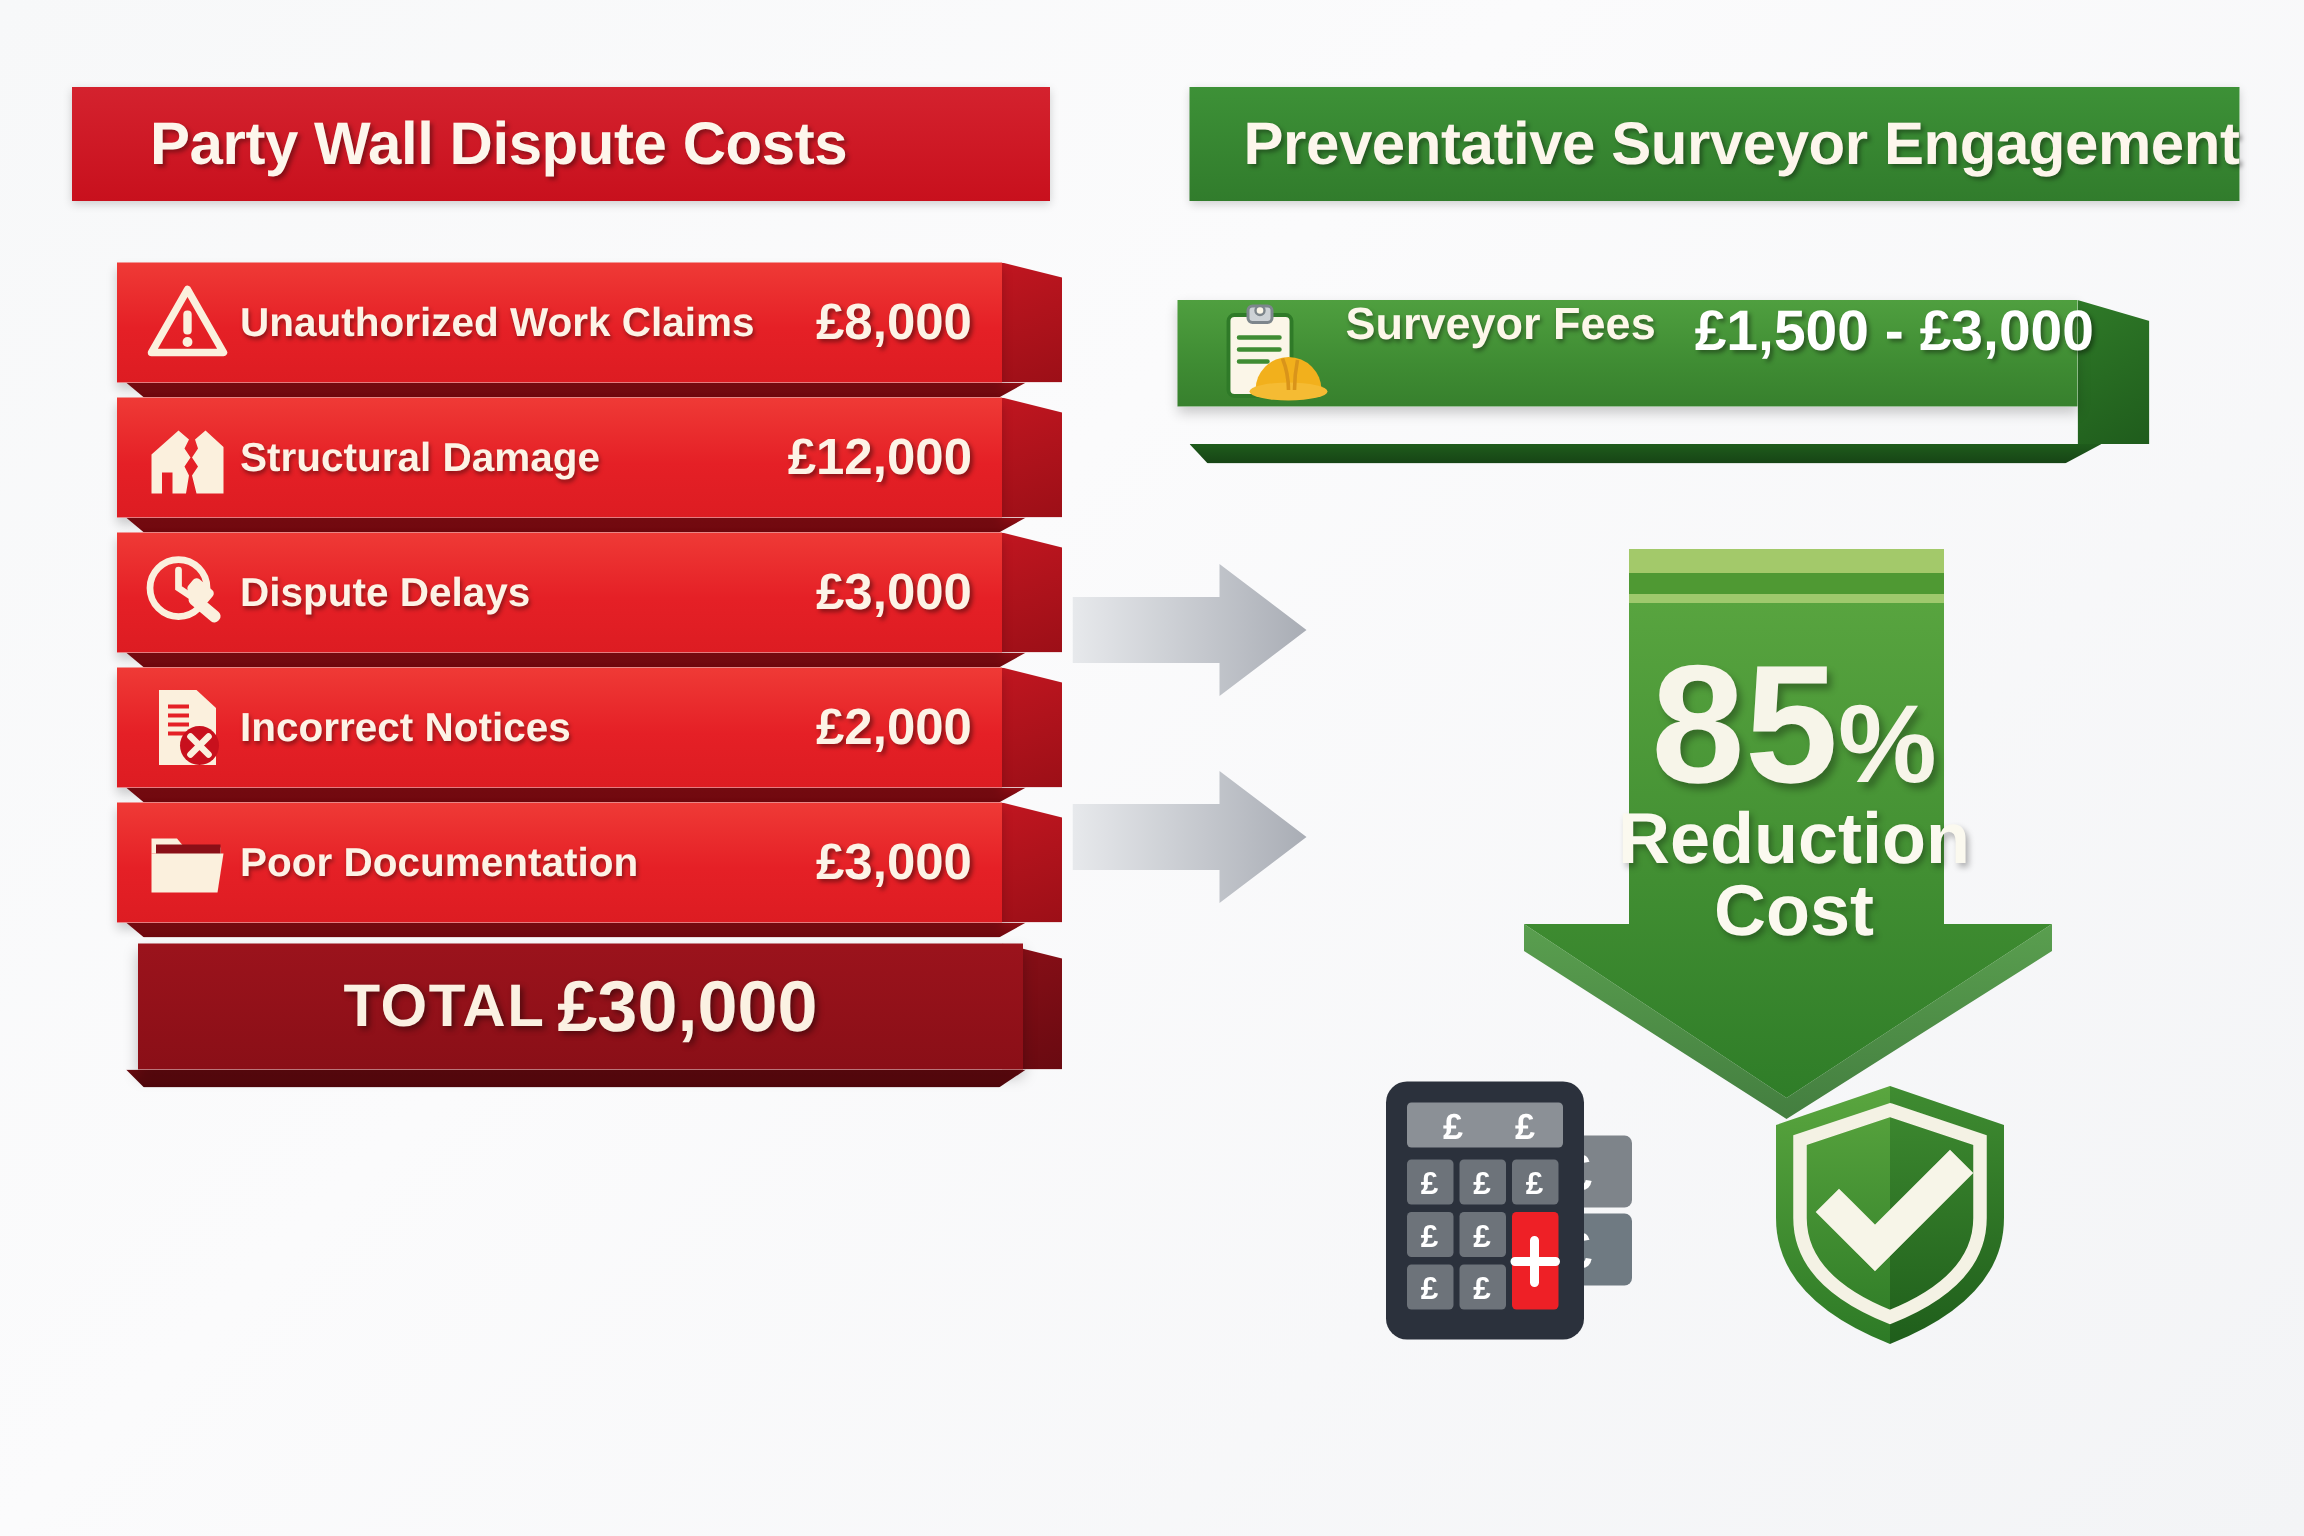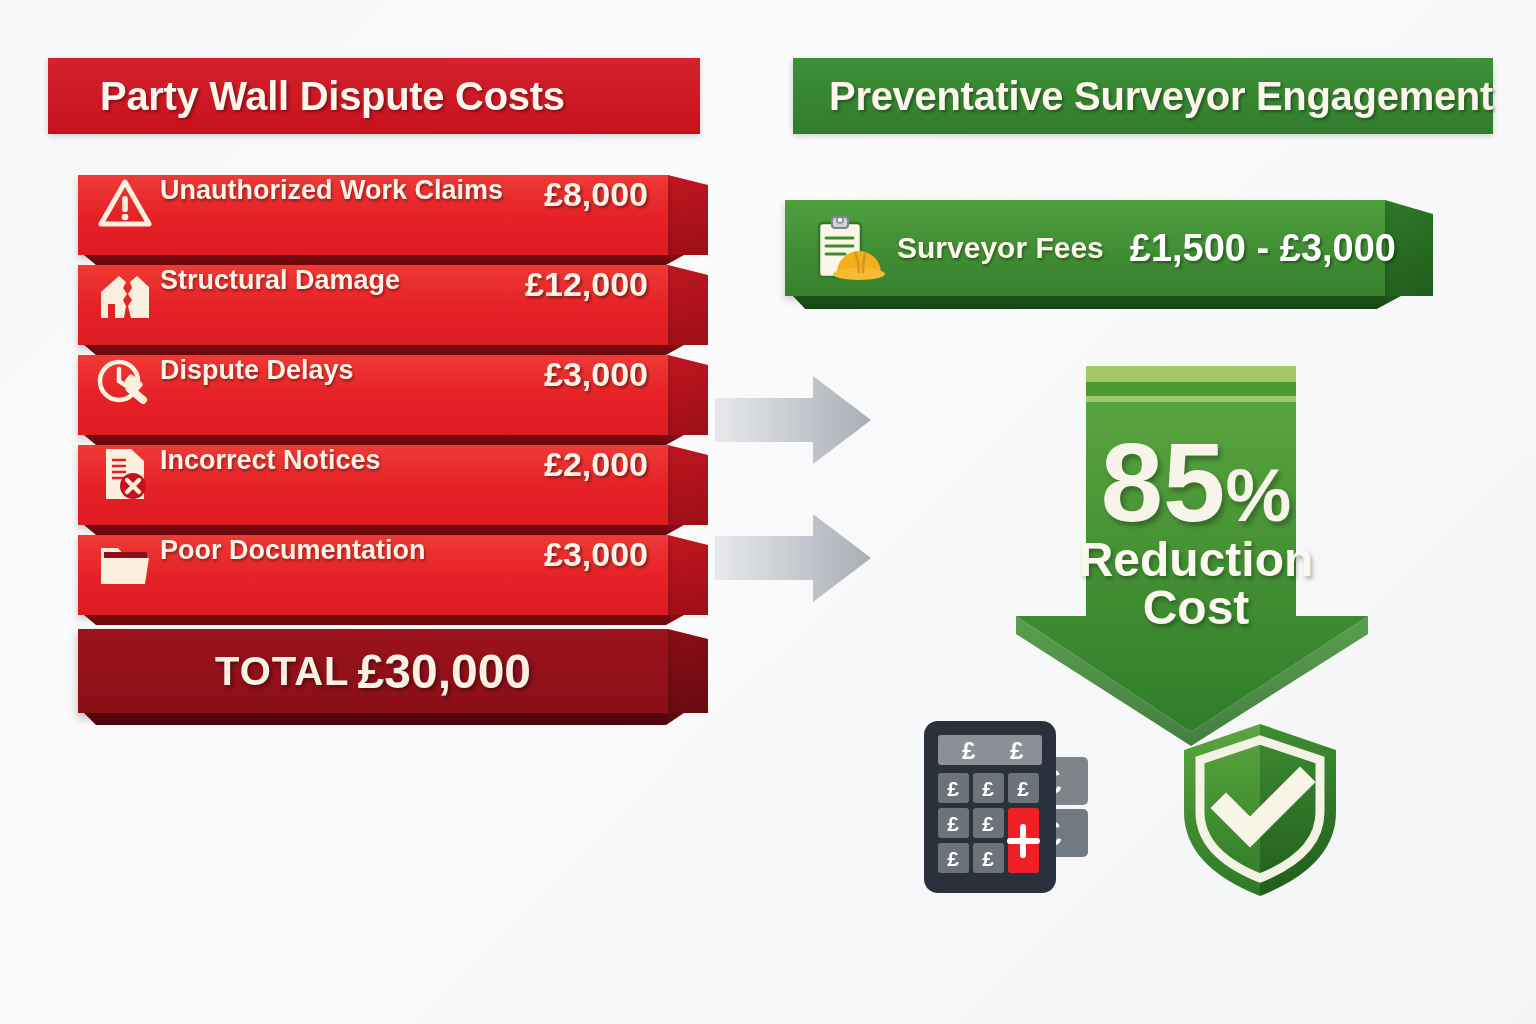--- a/index.html
+++ b/index.html
@@ -27,21 +27,21 @@
   #banner-right{left:793px;top:58px;width:700px;
     background:linear-gradient(180deg,#3d9137 0%,#317c2c 100%);
     padding-left:36px;box-sizing:border-box;}
 
   
   #cost-stack{position:absolute;left:78px;top:175px;width:630px;}
   .bar-wrap{position:relative;height:88px;margin-bottom:2px;}
   .bar{
     position:absolute;left:0;top:0;width:590px;height:80px;
     background:linear-gradient(180deg,#ef3a36 0%,#e52026 55%,#dd1c22 100%);
-    display:flex;padding:0 20px 0 18px;box-sizing:border-box;
+    display:flex;align-items:center;padding:0 20px 0 18px;box-sizing:border-box;
     box-shadow:0 4px 7px rgba(0,0,0,.2);
   }
   .bar-side{
     position:absolute;left:590px;top:0;width:40px;height:80px;
     background:linear-gradient(160deg,#c01620 0%,#9c0f17 100%);
     clip-path:polygon(0 0,100% 10px,100% 100%,0 100%);
   }
   .bar-shadow{
     position:absolute;left:6px;top:80px;width:600px;height:10px;
     background:linear-gradient(180deg,#8d0d14,#6e080e);
@@ -52,21 +52,21 @@
     flex:1;font-weight:bold;font-size:27px;color:#fdf3e6;
     text-shadow:1px 2px 3px rgba(0,0,0,.4);padding-left:6px;white-space:nowrap;
   }
   .bar-value{
     font-weight:bold;font-size:34px;color:#fdf3e6;
     text-shadow:2px 2px 3px rgba(0,0,0,.4);white-space:nowrap;text-align:right;
   }
   
   #total-wrap{position:relative;height:98px;margin-top:6px;}
   #total-bar{
-    position:absolute;left:0;top:0;width:590px;height:84px;
+    position:absolute;left:14px;top:0;width:590px;height:84px;
     background:linear-gradient(180deg,#9b131c 0%,#8a0f17 100%);
     display:flex;align-items:center;justify-content:center;
     box-shadow:0 5px 9px rgba(0,0,0,.25);
   }
   #total-side{
     position:absolute;left:590px;top:0;width:40px;height:84px;
     background:linear-gradient(160deg,#8a0f17 0%,#690a11 100%);
     clip-path:polygon(0 0,100% 10px,100% 100%,0 100%);
   }
   #total-shadow{
@@ -78,23 +78,23 @@
     text-shadow:2px 2px 4px rgba(0,0,0,.45);}
   .total-amount{font-weight:bold;font-size:48px;color:#fbf1e2;margin-left:8px;
     text-shadow:2px 2px 4px rgba(0,0,0,.45);}
 
   
   .gray-arrow{position:absolute;width:160px;height:100px;}
 
   
   #fee-wrap{position:absolute;left:785px;top:200px;width:640px;height:112px;}
   #fee-bar{
-    position:absolute;left:0;top:0;width:600px;height:96px;
+    position:absolute;left:0;top:0;width:600px;height:71px;
     background:linear-gradient(180deg,#4f9f3f 0%,#3f8c33 60%,#37802d 100%);
-    display:flex;align-items:center;padding-left:26px;box-sizing:border-box;
+    display:flex;padding-left:26px;box-sizing:border-box;
     box-shadow:0 4px 8px rgba(0,0,0,.2);
   }
   #fee-side{
     position:absolute;left:600px;top:0;width:48px;height:96px;
     background:linear-gradient(150deg,#2f7a28 0%,#1f5c1c 100%);
     clip-path:polygon(0 0,100% 14px,100% 100%,0 100%);
   }
   #fee-shadow{
     position:absolute;left:8px;top:96px;width:608px;height:13px;
     background:linear-gradient(180deg,#1f5c1c,#164415);

